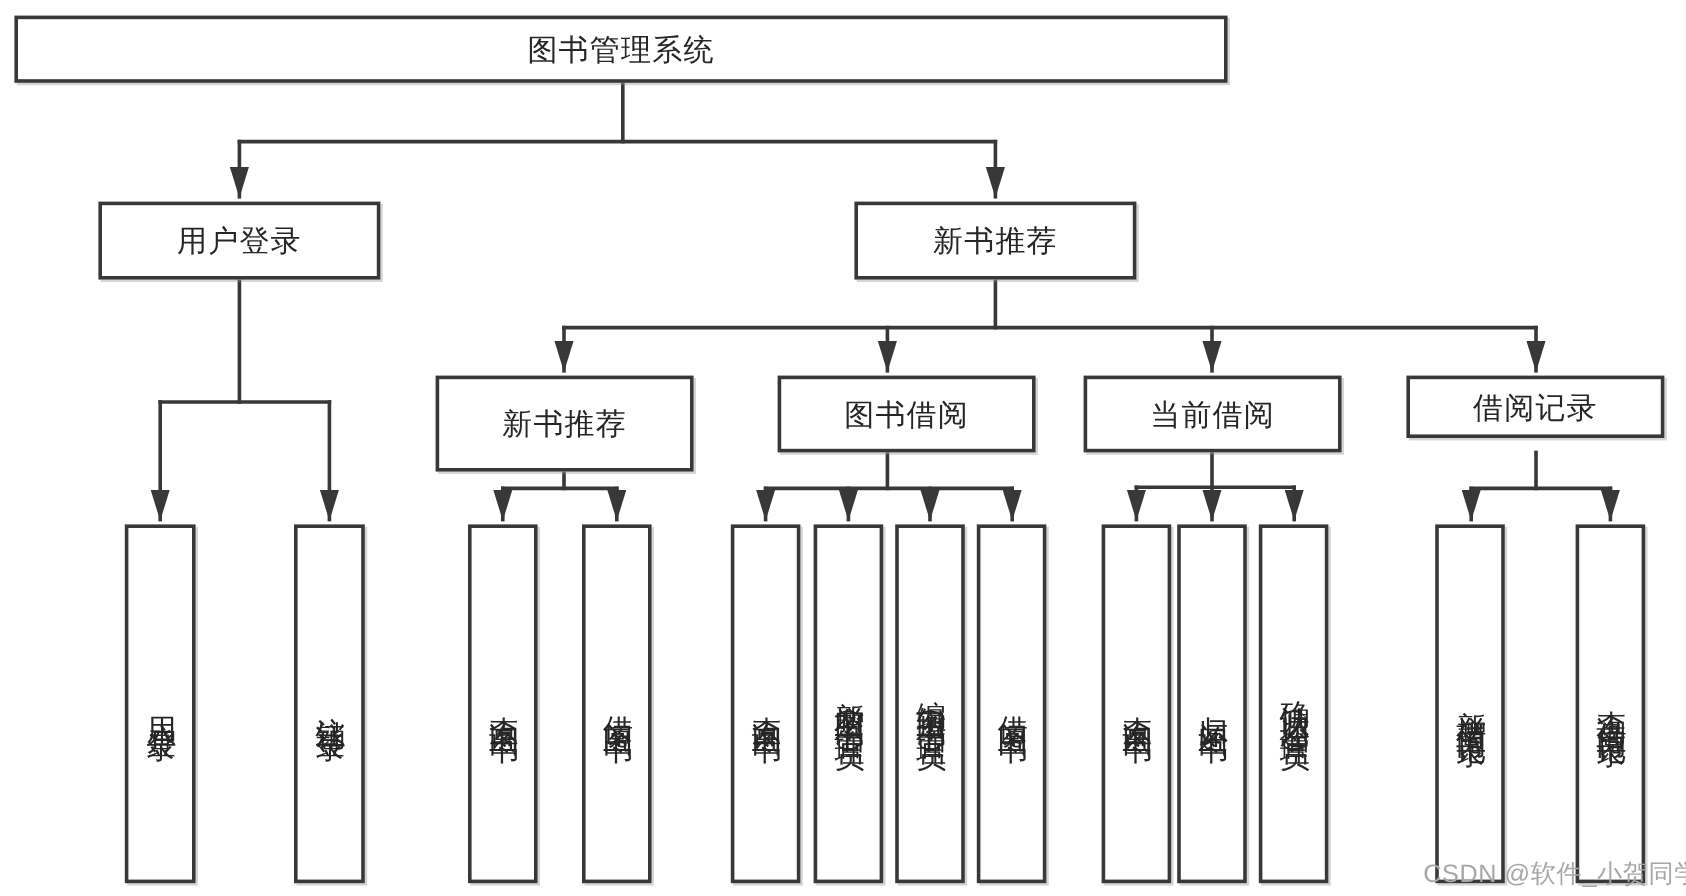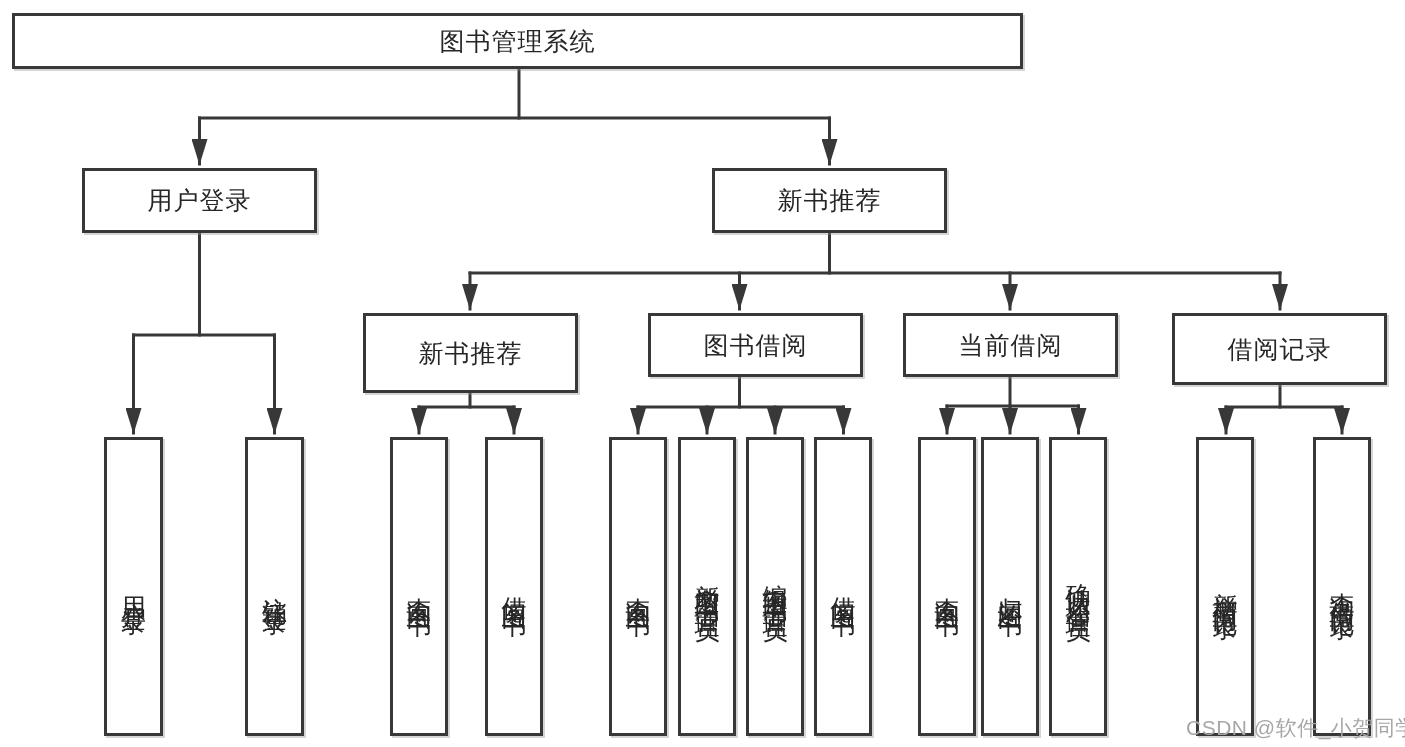--- a/index.html
+++ b/index.html
@@ -120,21 +120,21 @@
   </svg>
 
   <div class="box h" style="left:12px; top:13px; width:1011px; height:56px;">图书管理系统</div>
 
   <div class="box h" style="left:82px; top:168px; width:235px; height:65px;">用户登录</div>
   <div class="box h" style="left:712px; top:168px; width:235px; height:65px;">新书推荐</div>
 
   <div class="box h" style="left:363px; top:313px; width:215px; height:80px;">新书推荐</div>
   <div class="box h" style="left:648px; top:313px; width:215px; height:64px;">图书借阅</div>
   <div class="box h" style="left:903px; top:313px; width:215px; height:64px;">当前借阅</div>
-  <div class="box h" style="left:1172px; top:313px; width:215px; height:72px;">借阅记录</div>
+  <div class="box h" style="left:1172px; top:313px; width:215px; height:52px;">借阅记录</div>
 
   <div class="box v" style="left:104px; top:437px; width:59px; height:299px;">用户登录</div>
   <div class="box v" style="left:245px; top:437px; width:59px; height:299px;">注销登录</div>
 
   <div class="box v" style="left:390px; top:437px; width:58px; height:299px;">查询图书</div>
   <div class="box v" style="left:485px; top:437px; width:58px; height:299px;">借阅图书</div>
 
   <div class="box v" style="left:609px; top:437px; width:58px; height:299px;">查询图书</div>
   <div class="box v" style="left:678px; top:437px; width:58px; height:299px;">新增图书（管理员）</div>
   <div class="box v" style="left:746px; top:437px; width:58px; height:299px;">编辑图书（管理员）</div>

